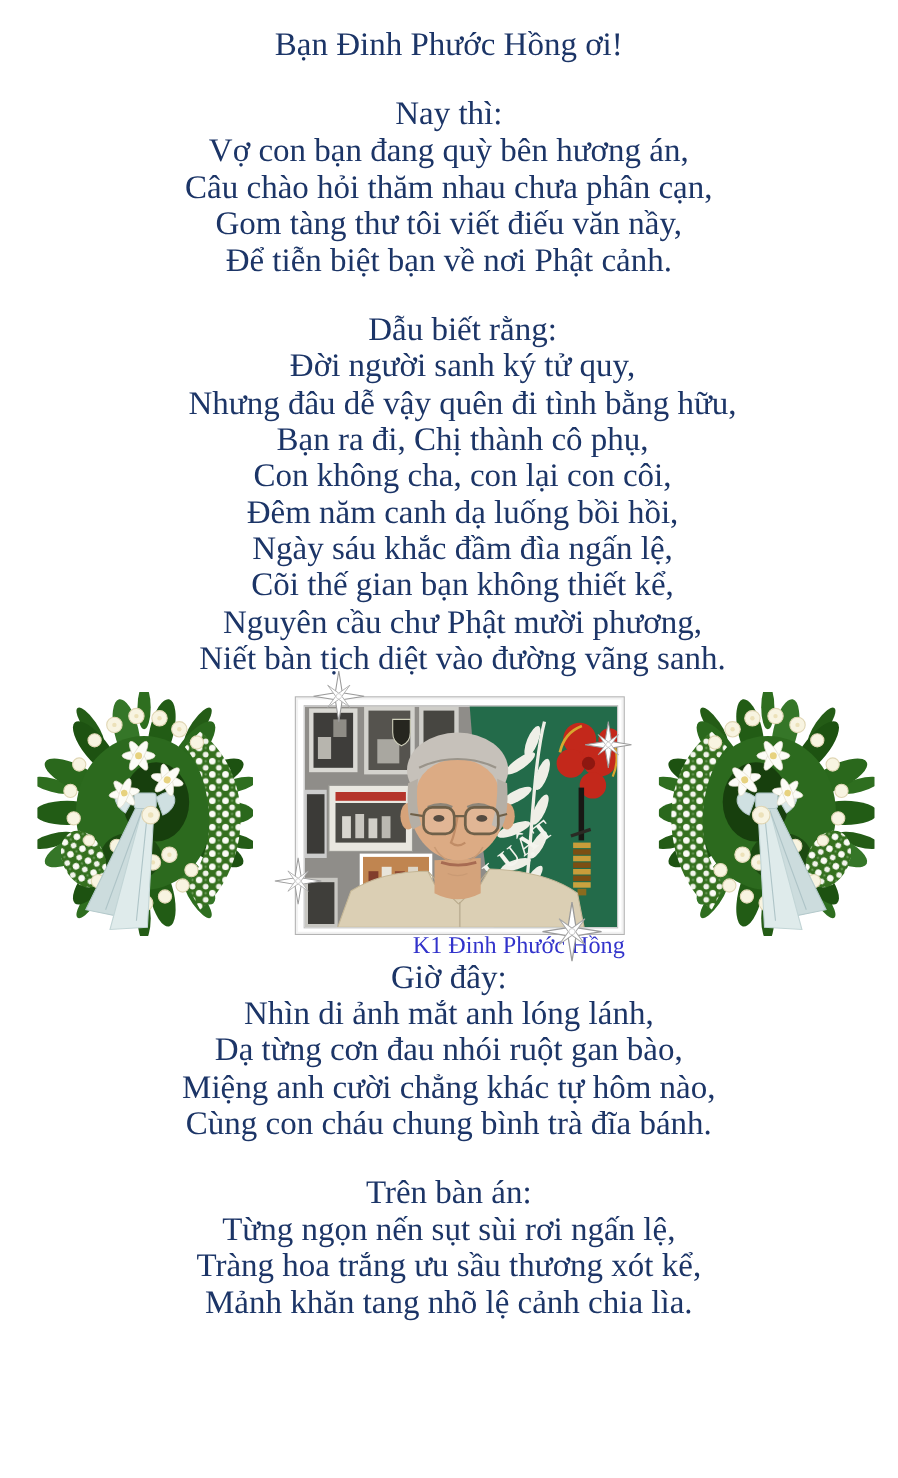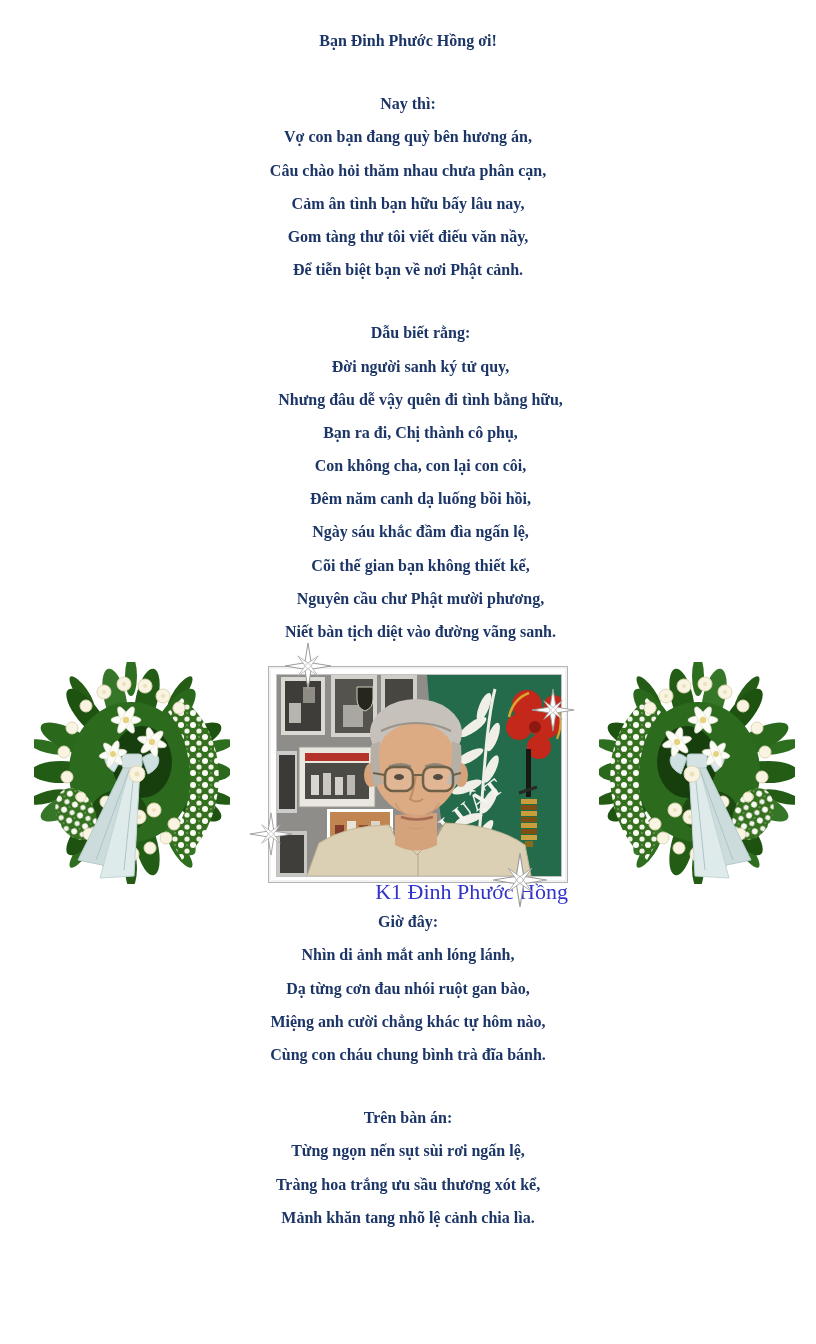--- a/index.html
+++ b/index.html
@@ -2,21 +2,21 @@
 <html><head>
 <meta charset="utf-8">
 <style>
   html,body{margin:0;padding:0;}
   body{
     width:816px;height:1344px;overflow:hidden;background:#ffffff;
     font-family:"Liberation Serif","DejaVu Serif",serif;
   }
   .poem{padding-top:24px;text-align:center;color:#1c3567;}
   .line{
-    font-size:16px;font-weight:bold;line-height:33.2px;height:33.2px;
+    font-size:30px;font-weight:normal;line-height:33.2px;height:33.2px;
     white-space:nowrap;
   }
   h1.line{margin:0 0 30px 0;}
   .stanza{margin:0 0 30px 0;}
   .stanza.no-gap{margin-bottom:0;padding-left:25px;}
   
   figure.memorial{position:relative;margin:0;height:257px;width:816px;}
   .wreath{position:absolute;top:14px;width:196px;height:222px;}
   .wreath.left{left:34px;}
   .wreath.right{left:599px;transform:scaleX(-1);}
@@ -169,21 +169,20 @@
 </svg>
 
 <main class="poem">
 
   <h1 class="line">Bạn Đinh Phước Hồng ơi!</h1>
 
   <section class="stanza">
     <div class="line">Nay thì:</div>
     <div class="line">Vợ con bạn đang quỳ bên hương án,</div>
     <div class="line">Câu chào hỏi thăm nhau chưa phân cạn,</div>
-    <div class="line">Cảm ân tình bạn hữu bấy lâu nay,</div>
     <div class="line">Gom tàng thư tôi viết điếu văn nầy,</div>
     <div class="line">Để tiễn biệt bạn về nơi Phật cảnh.</div>
   </section>
 
   <section class="stanza no-gap">
     <div class="line">Dẫu biết rằng:</div>
     <div class="line">Đời người sanh ký tử quy,</div>
     <div class="line">Nhưng đâu dễ vậy quên đi tình bằng hữu,</div>
     <div class="line">Bạn ra đi, Chị thành cô phụ,</div>
     <div class="line">Con không cha, con lại con côi,</div>

